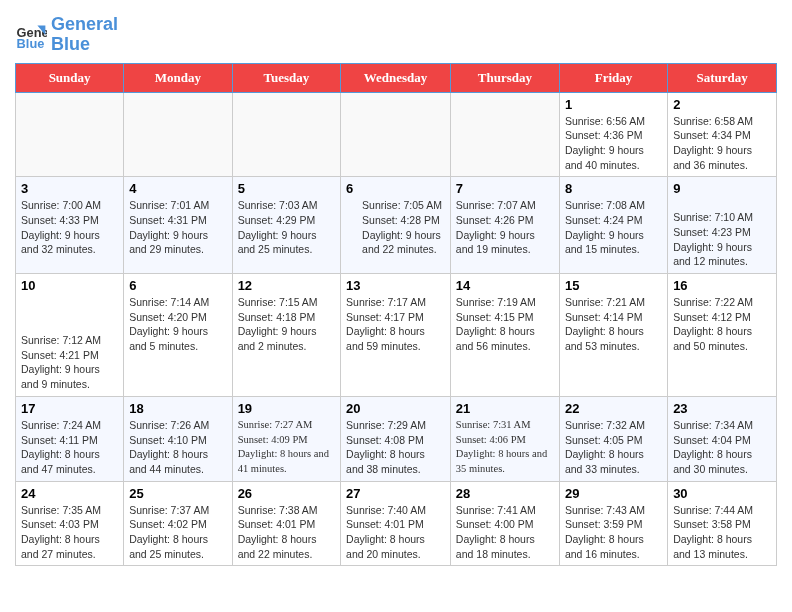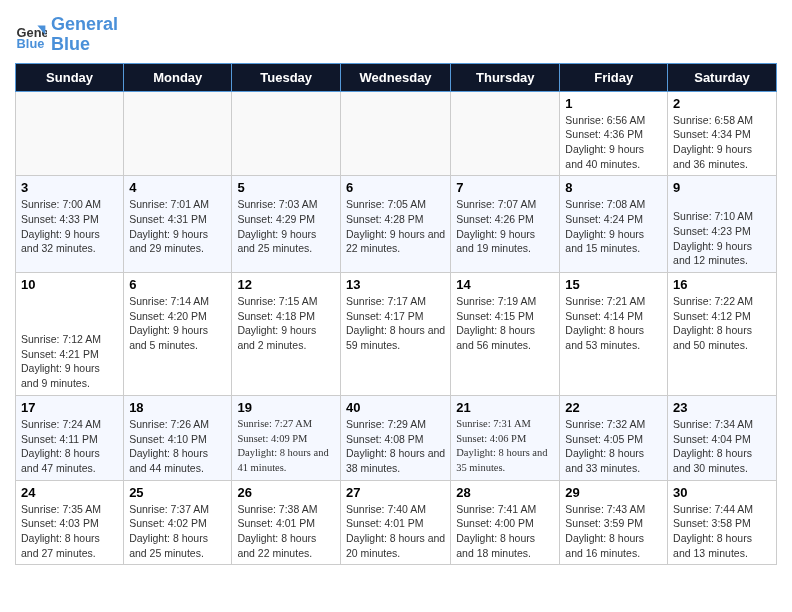--- a/index.html
+++ b/index.html
@@ -46,27 +46,28 @@
     .location-subtitle {
       font-size: 16px;
       color: #555;
     }
     .calendar-table {
       width: 100%;
       border-collapse: collapse;
       font-size: 11px;
     }
     .calendar-table th {
-      background-color: #0f172a;
+      background-color: #ef4444;
       color: #fff;
       text-align: center;
       padding: 6px 4px;
       font-size: 13px;
       font-weight: bold;
       border: 1px solid #5599d9;
+      font-family: Liberation Serif, serif;
     }
     .calendar-table td {
       border: 1px solid #ccc;
       vertical-align: top;
       padding: 4px 5px;
       width: 113px;
       min-height: 80px;
       background: #fff;
     }
     .calendar-table tr:nth-child(even) td {
@@ -158,21 +159,21 @@
 Daylight: 9 hours and 29 minutes.</div>
         </td>
         <td>
           <span class="day-number">5</span>
           <div class="day-info" style="white-space: pre-line;">Sunrise: 7:03 AM
 Sunset: 4:29 PM
 Daylight: 9 hours and 25 minutes.</div>
         </td>
         <td>
           <span class="day-number">6</span>
-          <div class="day-info" style="white-space: pre-line;">Sunrise: 7:05 AM
+          <div class="day-info" style="white-space: pre-line; margin-left: 16px;">Sunrise: 7:05 AM
 Sunset: 4:28 PM
 Daylight: 9 hours and 22 minutes.</div>
         </td>
         <td>
           <span class="day-number">7</span>
           <div class="day-info" style="white-space: pre-line;">Sunrise: 7:07 AM
 Sunset: 4:26 PM
 Daylight: 9 hours and 19 minutes.</div>
         </td>
         <td>
@@ -245,21 +246,21 @@
 Sunset: 4:10 PM
 Daylight: 8 hours and 44 minutes.</div>
         </td>
         <td>
           <span class="day-number">19</span>
           <div class="day-info" style="white-space: pre-line; font-family: Liberation Serif, serif;">Sunrise: 7:27 AM
 Sunset: 4:09 PM
 Daylight: 8 hours and 41 minutes.</div>
         </td>
         <td>
-          <span class="day-number">40</span>
+          <span class="day-number">20</span>
           <div class="day-info" style="white-space: pre-line;">Sunrise: 7:29 AM
 Sunset: 4:08 PM
 Daylight: 8 hours and 38 minutes.</div>
         </td>
         <td>
           <span class="day-number">21</span>
           <div class="day-info" style="white-space: pre-line; font-family: Liberation Serif, serif;">Sunrise: 7:31 AM
 Sunset: 4:06 PM
 Daylight: 8 hours and 35 minutes.</div>
         </td>

